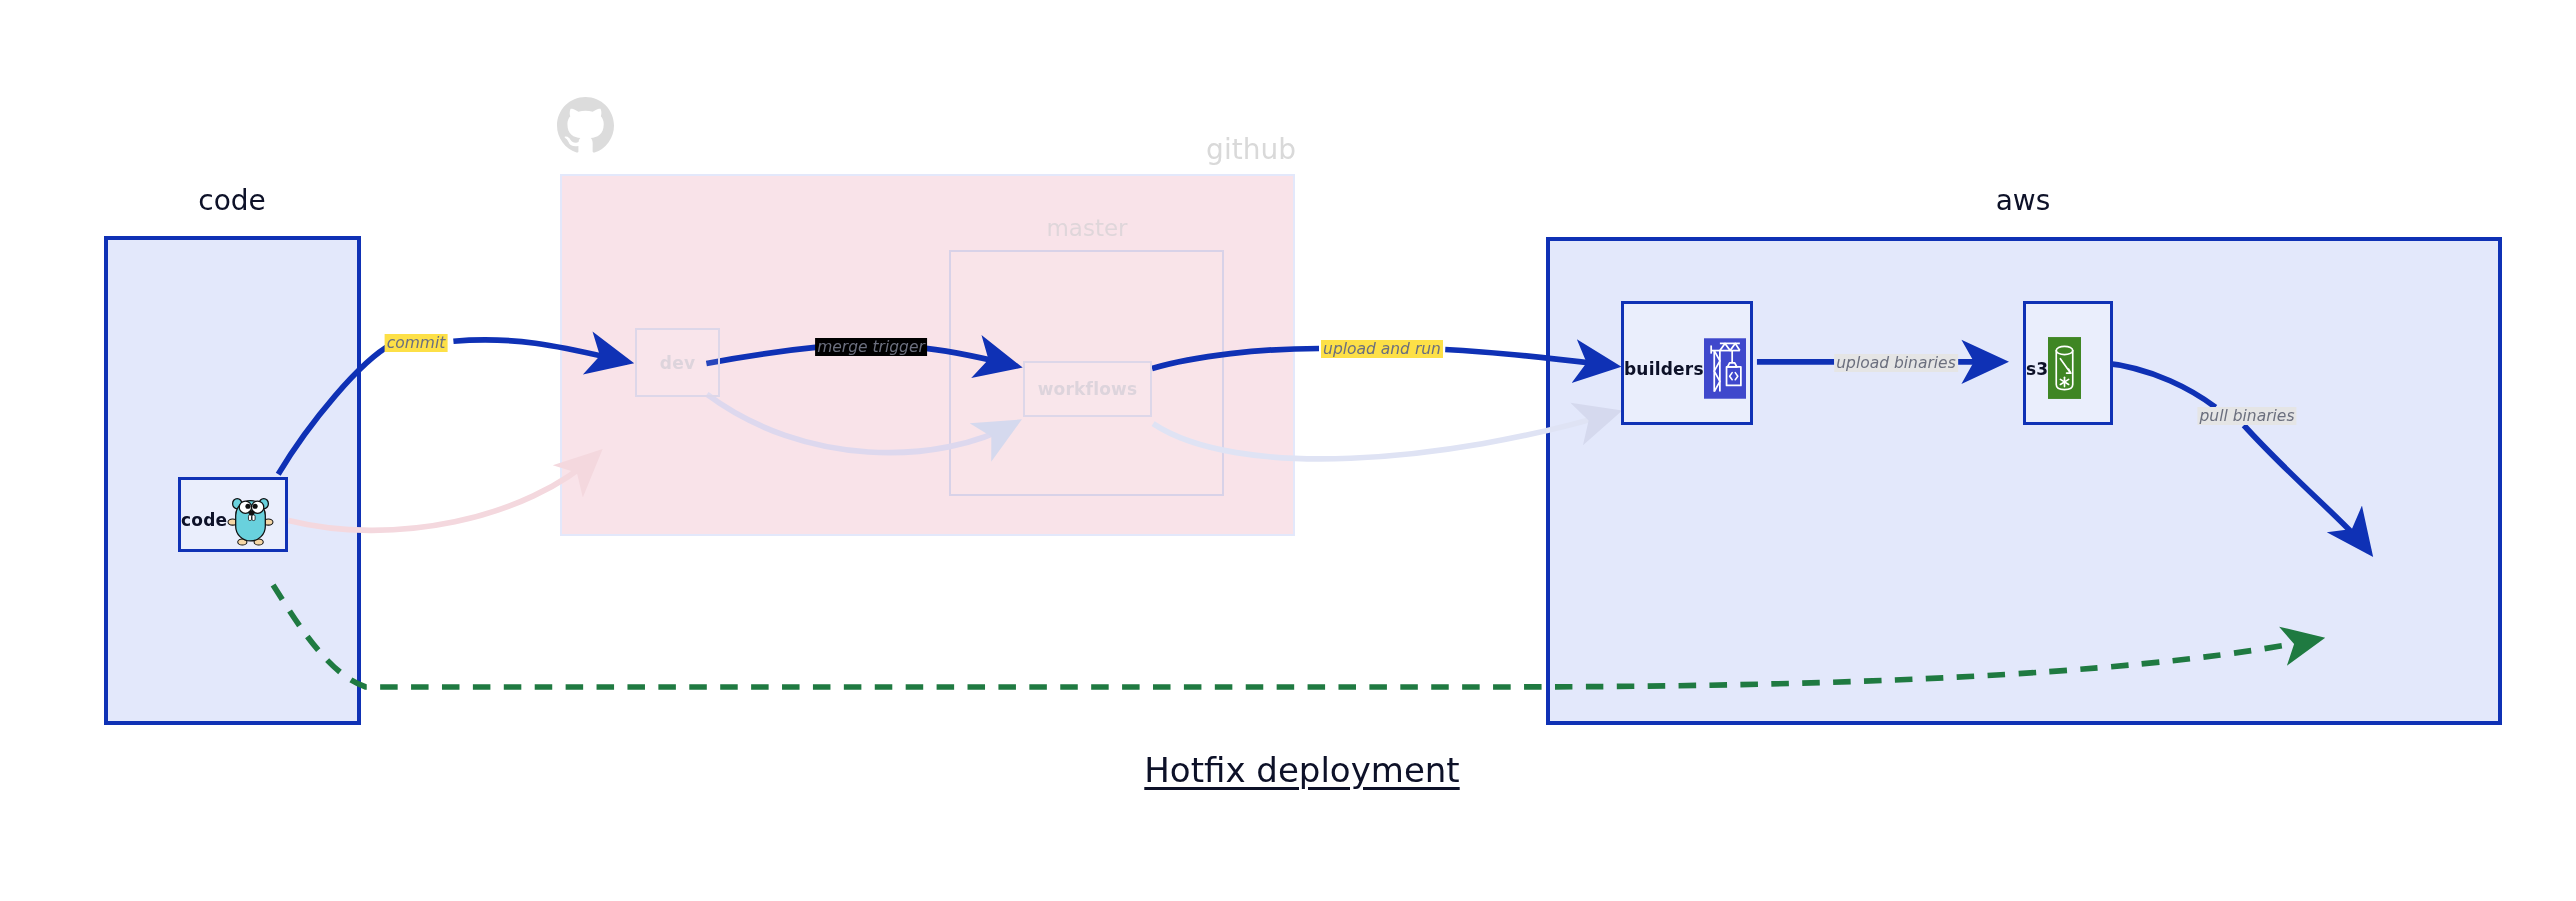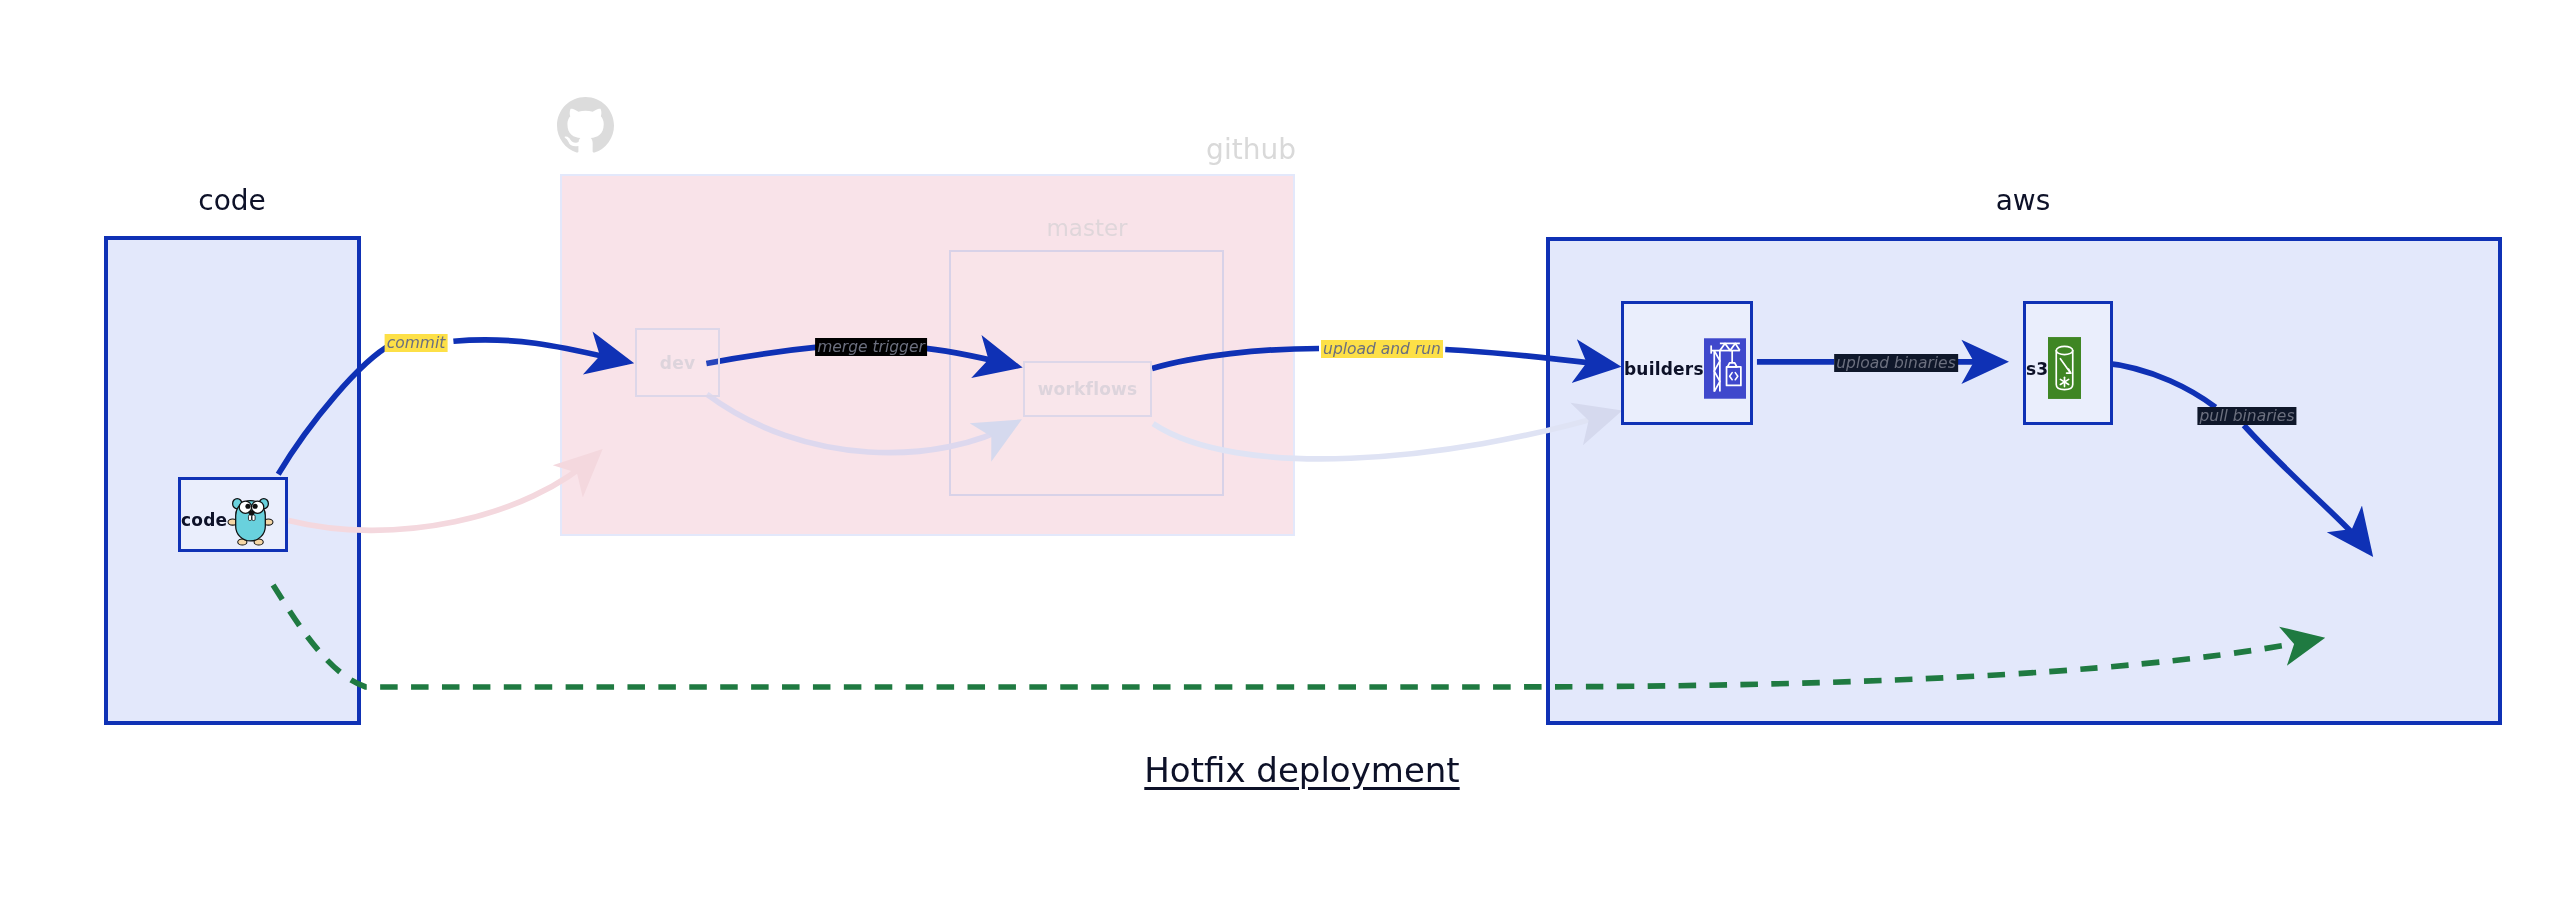--- a/index.html
+++ b/index.html
@@ -59,21 +59,21 @@
 
   
   #wires{position:absolute;left:0;top:0;width:2604px;height:902px;
       pointer-events:none;}
 
   
   .elabel{position:absolute;font-style:italic;font-size:15.5px;color:#6b6f7e;
       white-space:nowrap;transform:translate(-50%,-50%);
       background:#fde047;padding:0 2.1px;}
   .elabel.onpink{background:#000000;}
-  .elabel.onblue{background:#0f172a;}
+  .elabel.onblue{background:#e5e5e5;}
 
   
   .gh-logo{position:absolute;left:557px;top:97px;width:57px;height:57px;
       opacity:1;}
 
   
   .title{position:absolute;left:1302px;top:750px;transform:translateX(-50%);
       font-size:34px;color:#0d1128;text-decoration:underline;
       text-underline-offset:5.2px;white-space:nowrap;}
 </style>

